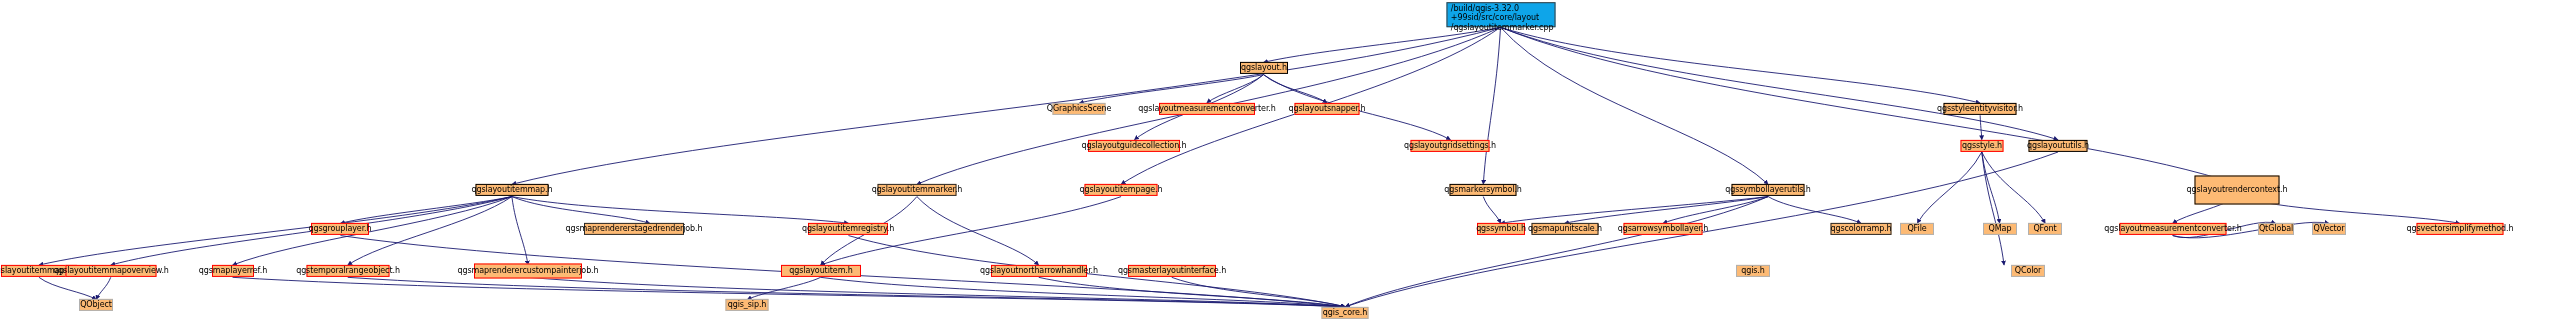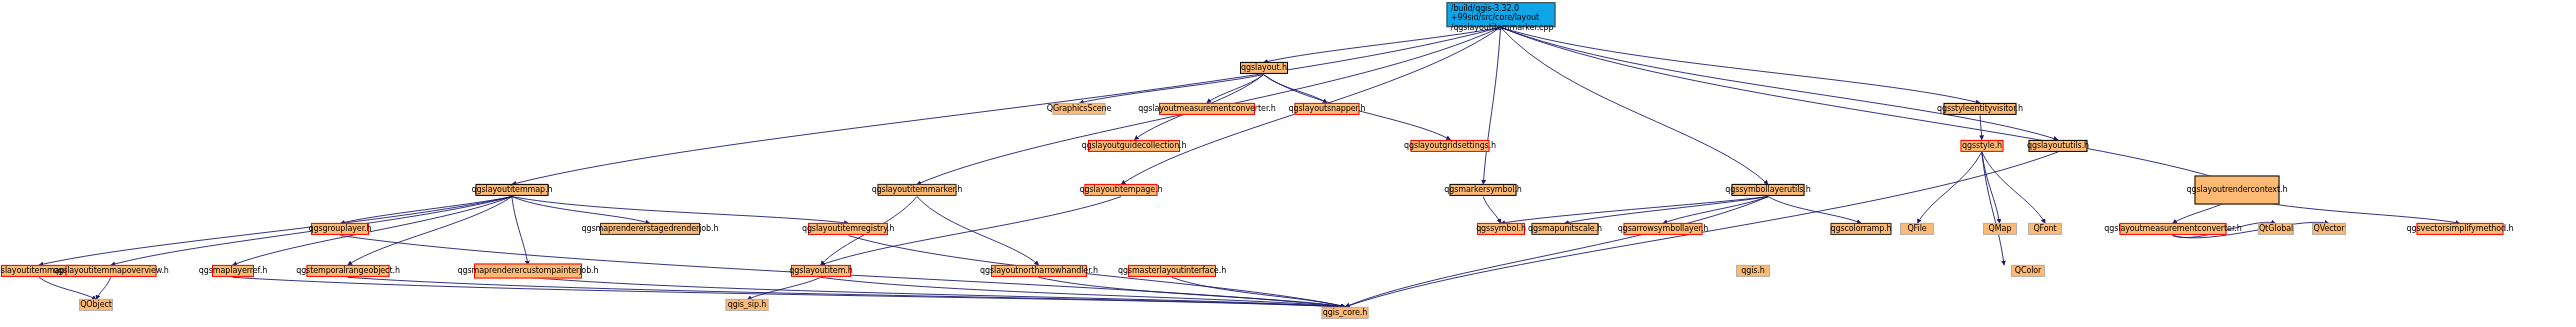--- a/index.html
+++ b/index.html
@@ -178,21 +178,21 @@
       </div>
       <div class="node" style="left: 1768px; top: 190px; width: 73px; height: 12.2px;">
         <span>qgssymbollayerutils.h</span>
       </div>
       <div class="node" style="left: 2237px; top: 190px; width: 85px; height: 29px;">
         <span>qgslayoutrendercontext.h</span>
       </div>
       <div class="node red" style="left: 340px; top: 229px; width: 58px; height: 12.2px;">
         <span>qgsgrouplayer.h</span>
       </div>
-      <div class="node black2" style="left: 650px; top: 229px; width: 100px; height: 12.2px;">
+      <div class="node black2" style="left: 634px; top: 229px; width: 100px; height: 12.2px;">
         <span>qgsmaprendererstagedrenderjob.h</span>
       </div>
       <div class="node red" style="left: 848px; top: 229px; width: 80px; height: 12.2px;">
         <span>qgslayoutitemregistry.h</span>
       </div>
       <div class="node red" style="left: 1501px; top: 229px; width: 48px; height: 12.2px;">
         <span>qgssymbol.h</span>
       </div>
       <div class="node black2" style="left: 1565px; top: 229px; width: 67px; height: 12.2px;">
         <span>qgsmapunitscale.h</span>
@@ -232,21 +232,21 @@
       </div>
       <div class="node red" style="left: 233px; top: 271px; width: 42px; height: 12.2px;">
         <span>qgsmaplayerref.h</span>
       </div>
       <div class="node red" style="left: 348px; top: 271px; width: 83px; height: 12.2px;">
         <span>qgstemporalrangeobject.h</span>
       </div>
       <div class="node red" style="left: 528px; top: 271px; width: 108px; height: 15px;">
         <span>qgsmaprenderercustompainterjob.h</span>
       </div>
-      <div class="node red" style="left: 821px; top: 271px; width: 60px; height: 12.2px;">
+      <div class="node red" style="left: 821px; top: 271px; width: 80px; height: 12.2px;">
         <span>qgslayoutitem.h</span>
       </div>
       <div class="node red" style="left: 1039px; top: 271px; width: 96px; height: 12.2px;">
         <span>qgslayoutnortharrowhandler.h</span>
       </div>
       <div class="node red" style="left: 1172px; top: 271px; width: 88px; height: 12.2px;">
         <span>qgsmasterlayoutinterface.h</span>
       </div>
       <div class="node grey" style="left: 747px; top: 305px; width: 43px; height: 12.2px;">
         <span>qgis_sip.h</span>

